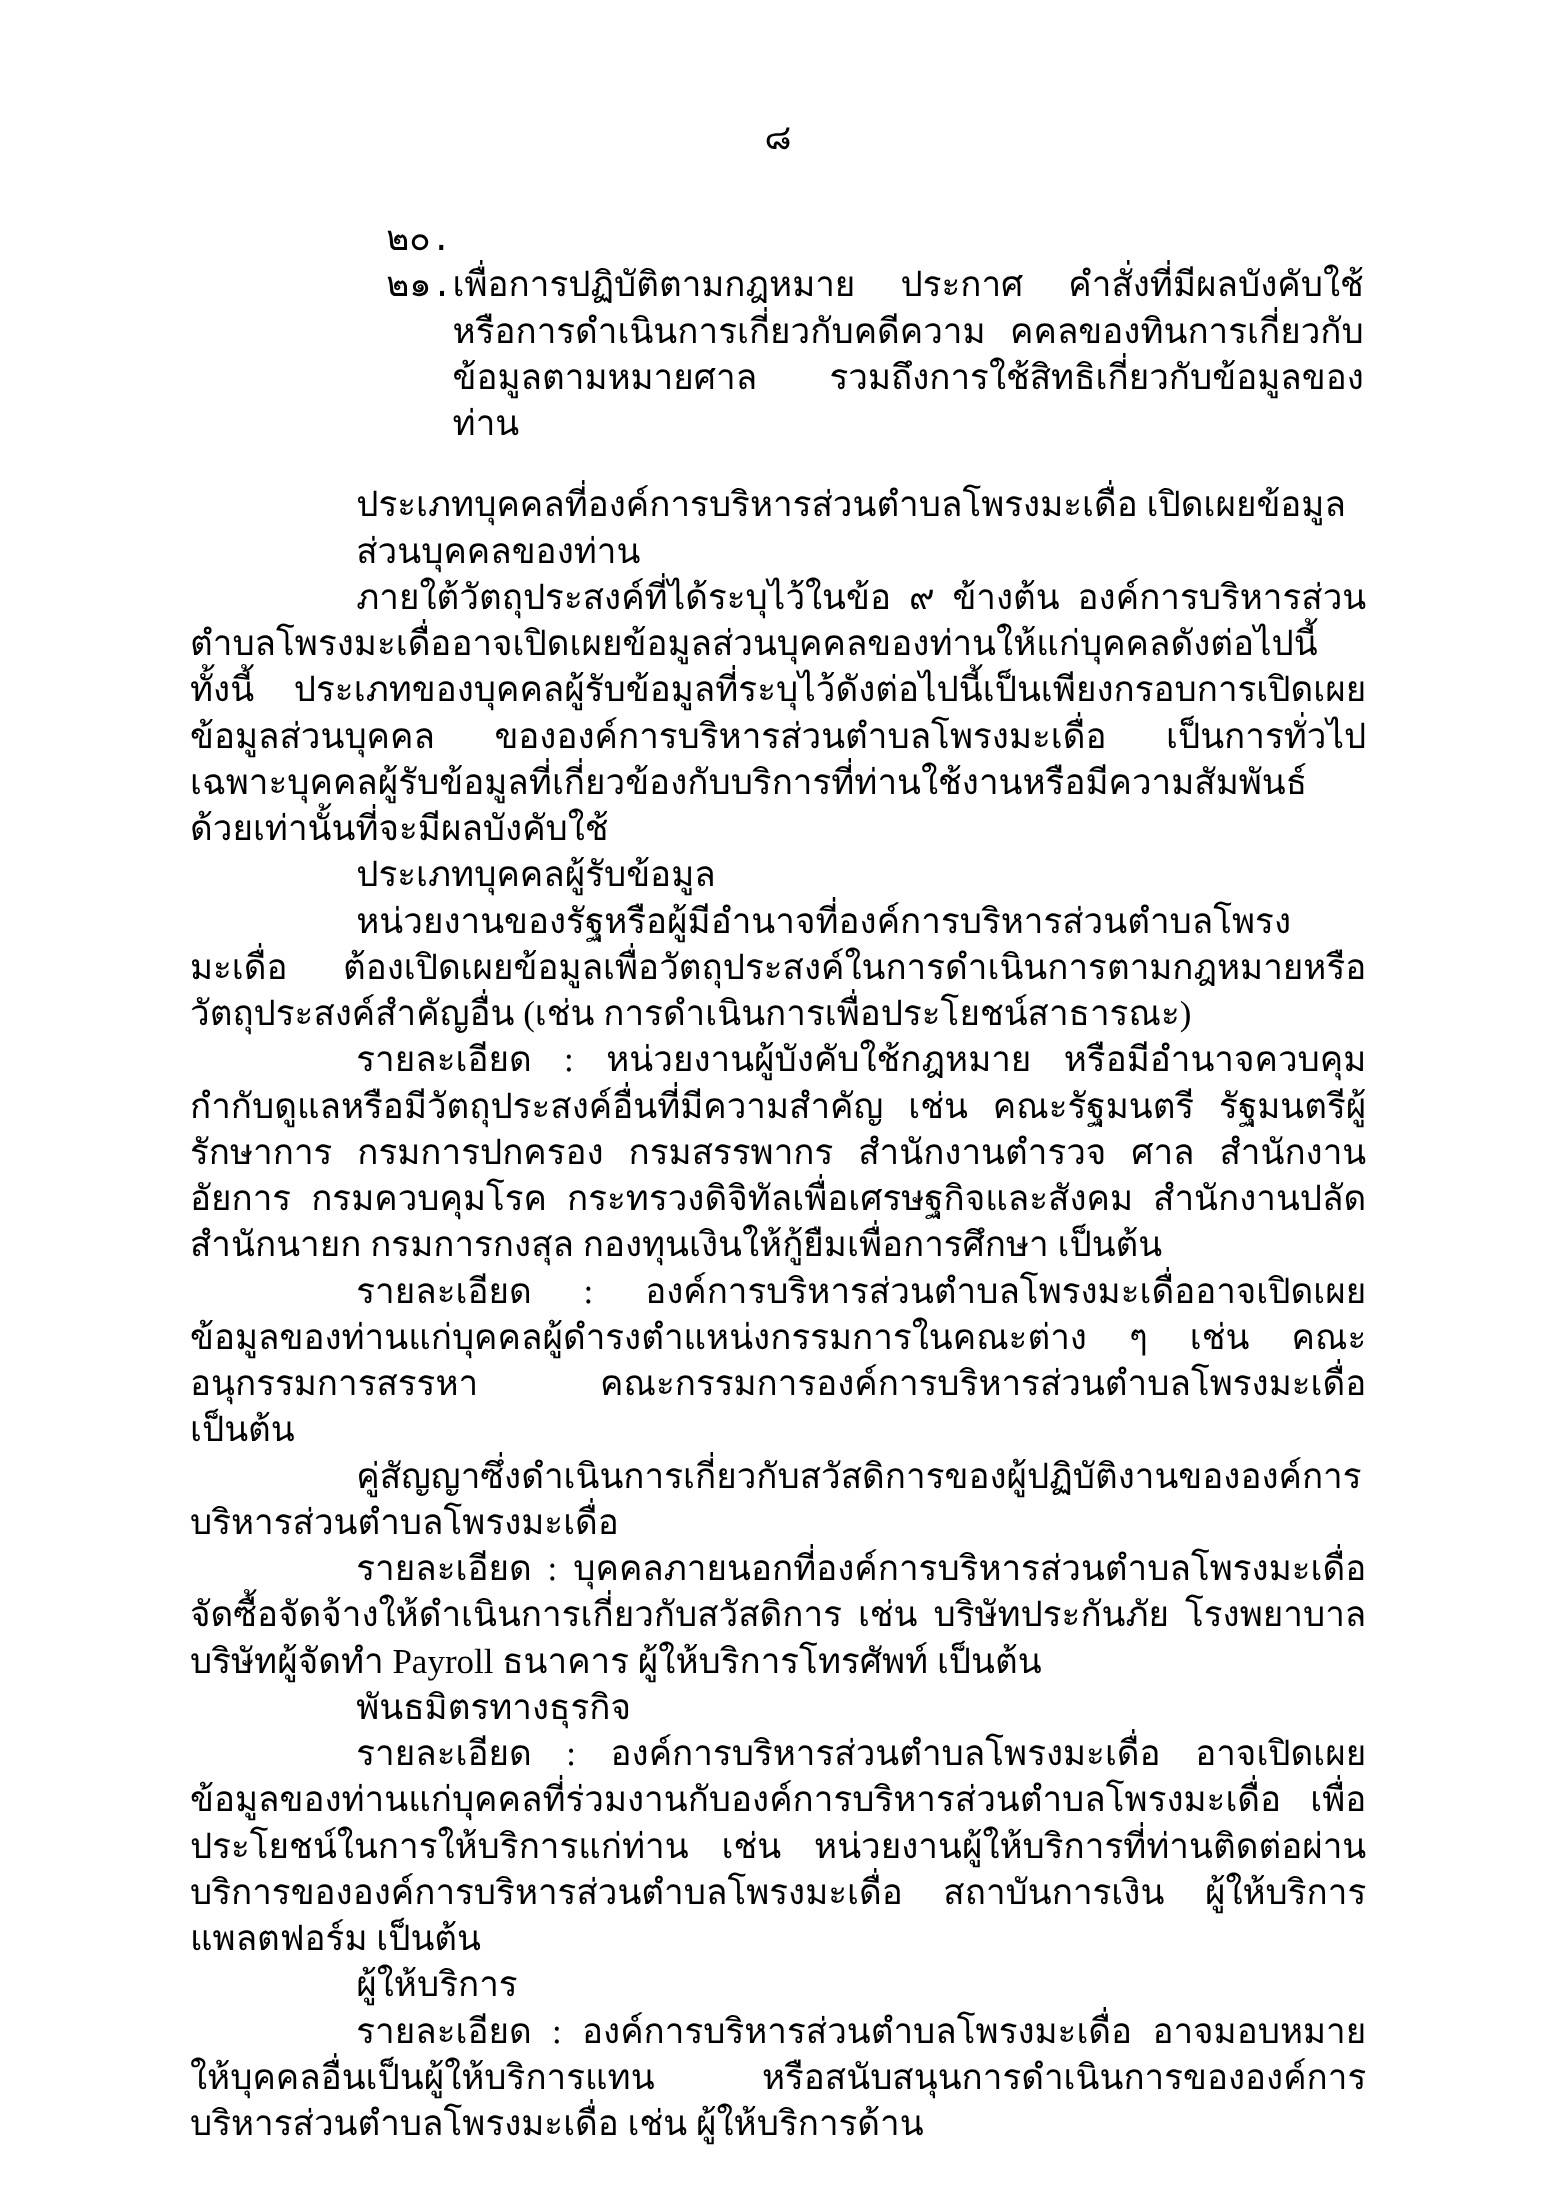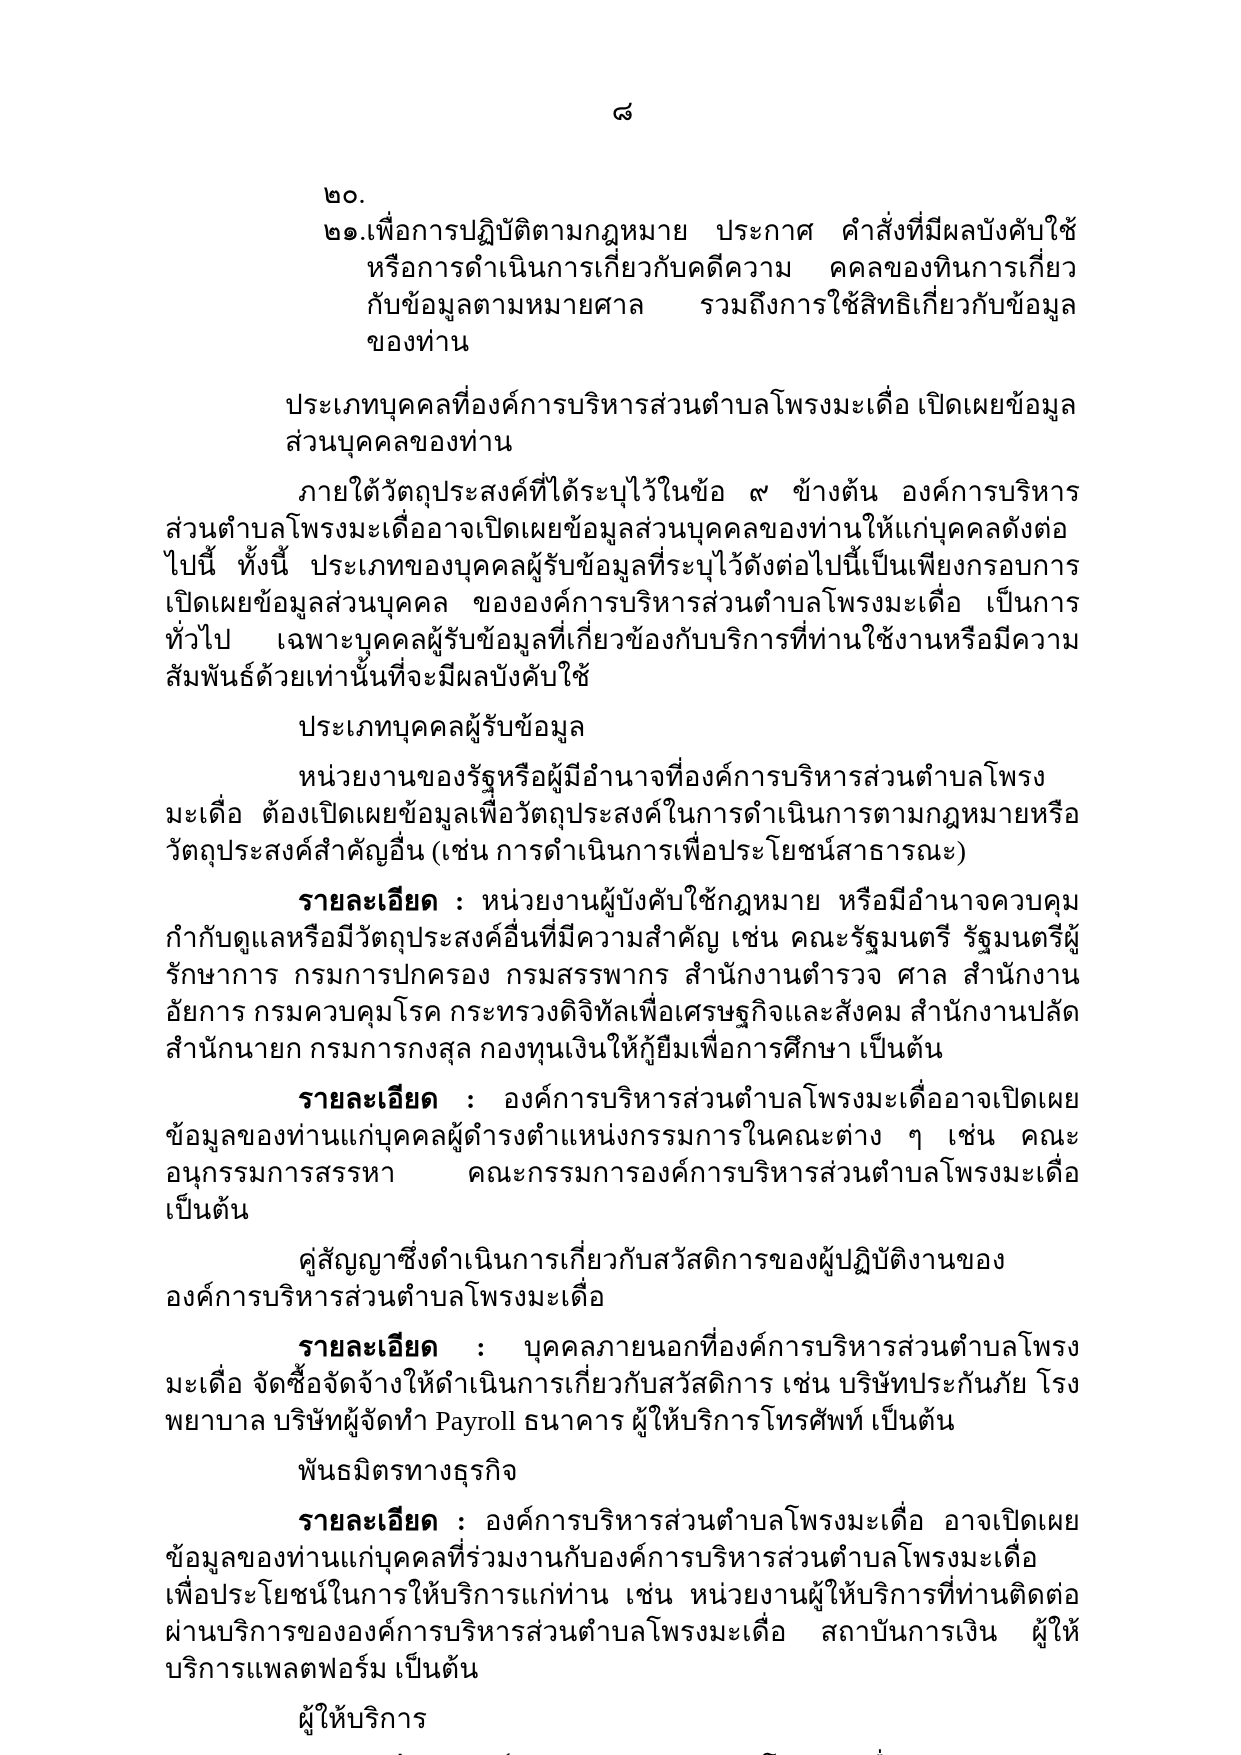--- a/index.html
+++ b/index.html
@@ -17,46 +17,46 @@
     font-size: 28px;
     line-height: 37px;
     box-sizing: border-box;
     padding: 92px 148px 0 152px;
     overflow: hidden;
   }
   .page-number {
     text-align: center;
     margin-bottom: 46px;
   }
-  .nlist { margin: 16px; }
+  .nlist { margin: 2px; font-family: Liberation Mono, monospace; }
   .nitem {
     display: flex;
     padding-left: 155px;
     margin: 0;
   }
   .nitem .num {
     flex: 0 0 auto;
     white-space: pre;
   }
   .nitem .txt {
     flex: 1 1 auto;
     text-align: justify;
   }
   .heading {
     font-weight: normal;
     padding-left: 133px;
     margin: 26px 0 0 0;
     text-align: left;
   }
   .para {
-    margin: 13px;
+    margin: 0;
     text-align: justify;
     text-indent: 133px;
   }
-  .detail-label { font-weight: bold; }
+  .detail-label { font-weight: normal; }
 </style>
 </head>
 <body>
 
 <div class="page">
 
   <div class="page-number">๘</div>
 
   <div class="nlist">
     <div class="nitem">

